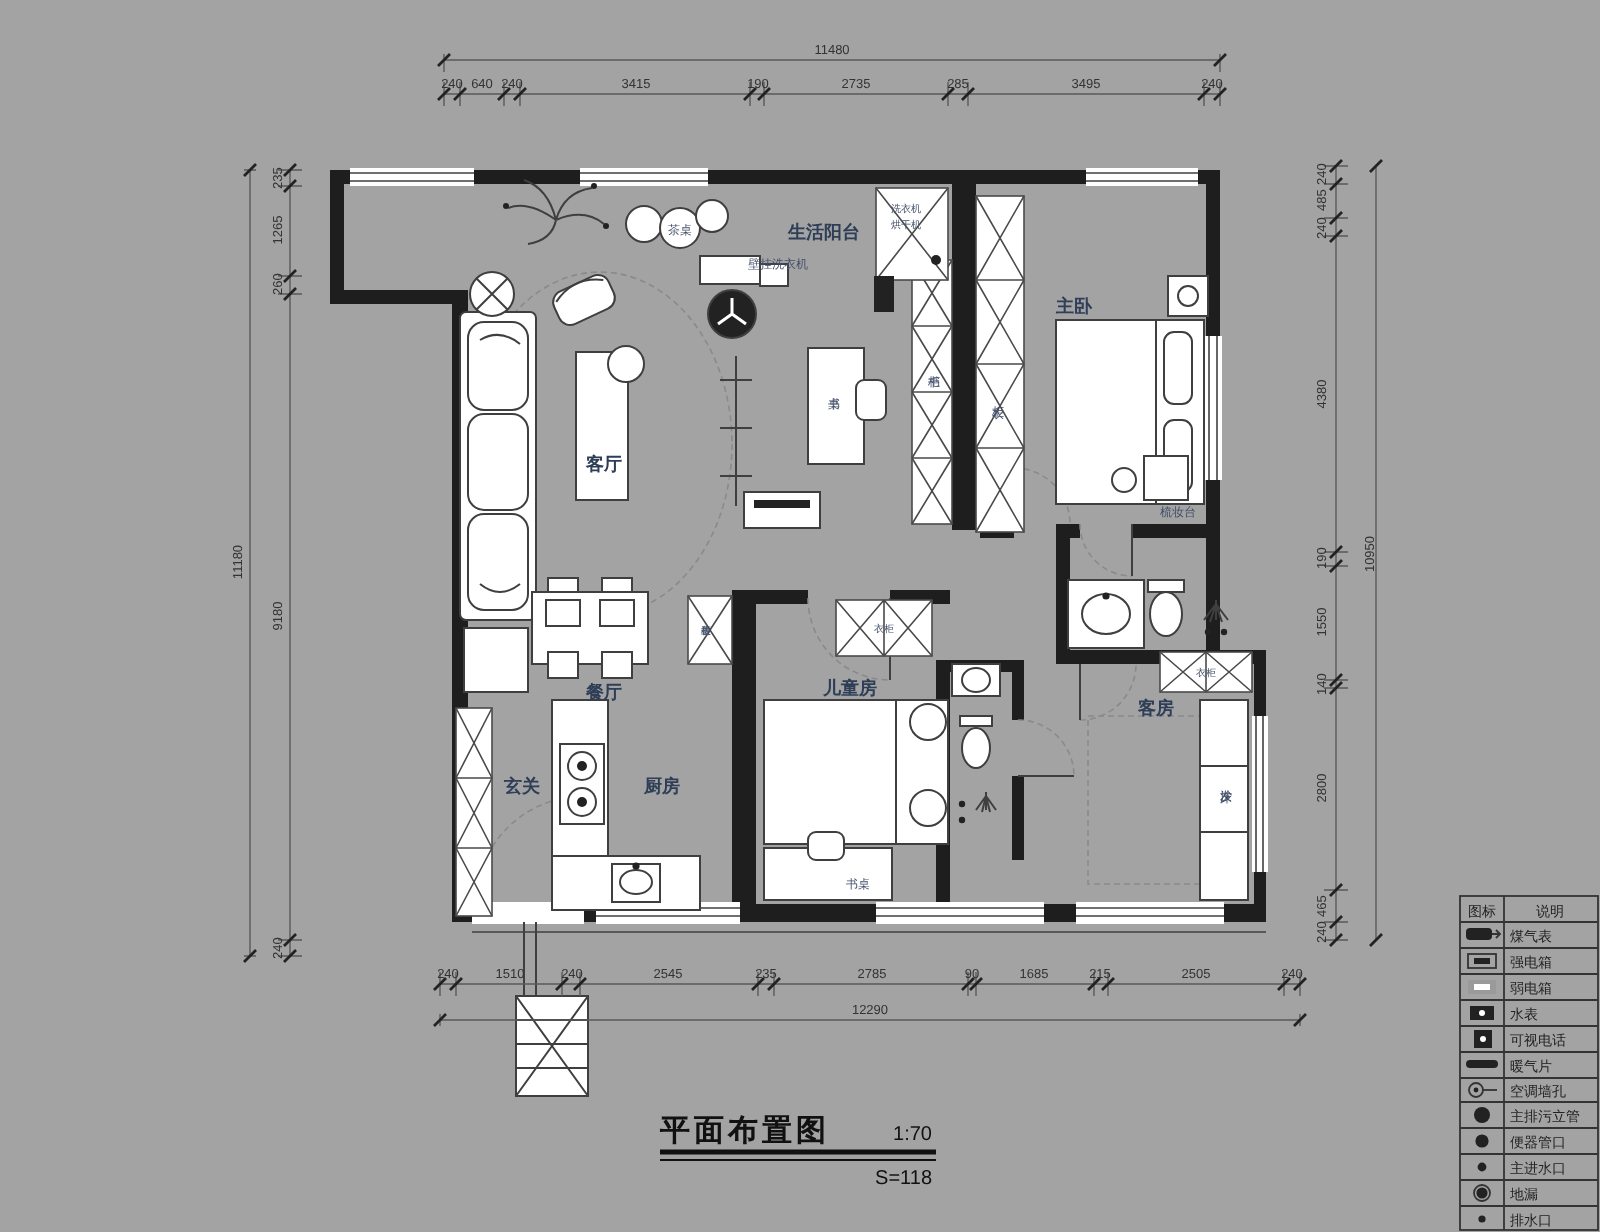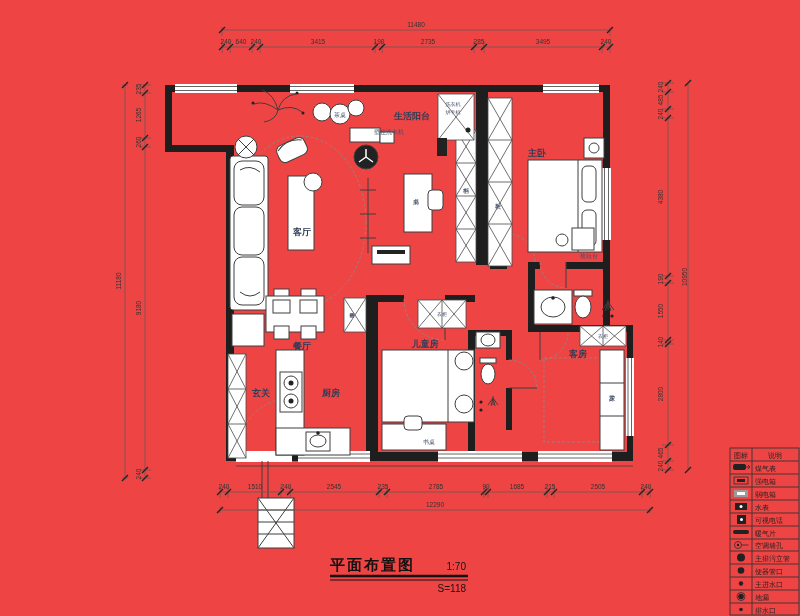--- a/index.html
+++ b/index.html
@@ -1,16 +1,16 @@
 <!DOCTYPE html>
 <html><head>
 <meta charset="utf-8">
 <style>
   html,body{margin:0;padding:0;background:#ffffff;}
-  .page{position:relative;width:800px;height:616px;background:#ef4444;overflow:hidden;
+  .page{position:relative;width:800px;height:616px;background:#a3a3a3;overflow:hidden;
         font-family:"Liberation Sans", sans-serif;}
   svg text{font-family:"Liberation Sans", sans-serif;}
   .w{fill:#1e1e1e;stroke:none;}
   .s{fill:none;stroke:#3f3f3f;stroke-width:1;}
   .sf{fill:#ffffff;stroke:#3f3f3f;stroke-width:1;}
   .x{fill:#ffffff;stroke:#4a4a4a;stroke-width:0.8;}
   .d{fill:none;stroke:#8a8a8a;stroke-width:0.8;stroke-dasharray:3,2;}
   .win{fill:#ffffff;stroke:none;}
   .winl{stroke:#3f3f3f;stroke-width:0.8;}
   .dim{stroke:#5a5a5a;stroke-width:0.7;fill:none;}

